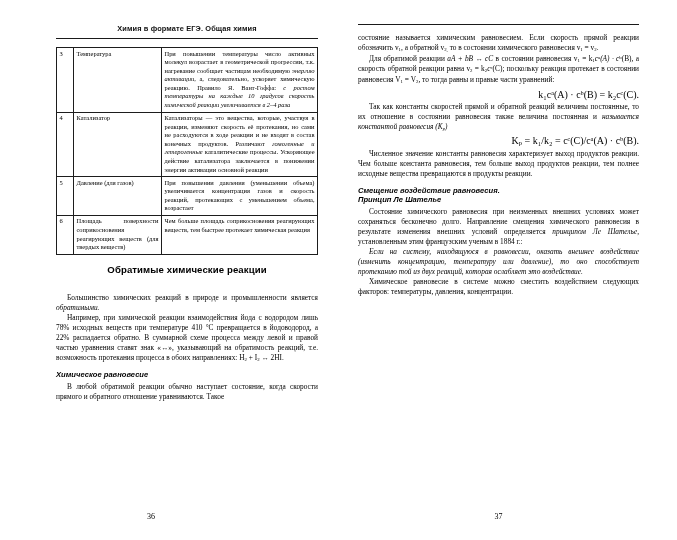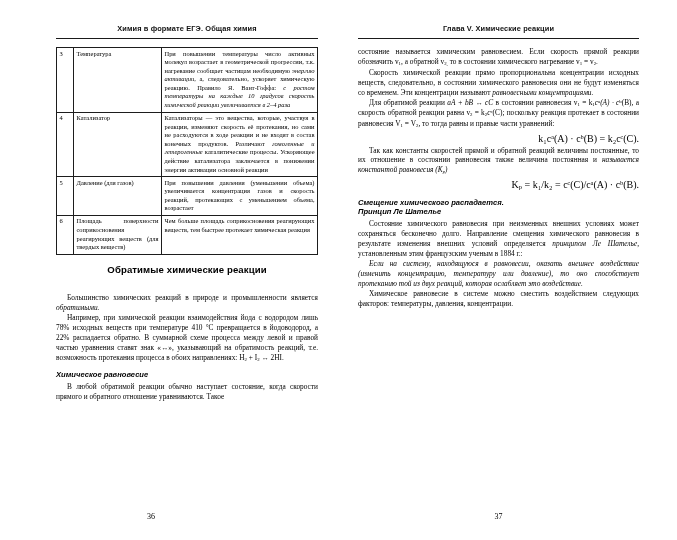--- a/index.html
+++ b/index.html
@@ -157,37 +157,36 @@
 
     <h3 class="sub-title">Химическое равновесие</h3>
 
     <p class="para">В любой обратимой реакции обычно наступает состояние, когда скорости прямого и обратного отношение уравниваются. Такое</p>
 
     <div class="folio">36</div>
   </div>
 
   <div class="page page-right">
 
-    <div class="running-head">Глава V. Химические реакции</div>
     <hr class="head-rule">
 
-    <p class="para noind"><span>состояние называется химическим равновесием. Если скорость прямой реакции обозначить v</span><sub>1</sub><span>, а обратной v</span><sub>2,</sub><span> то в состоянии химического нагревание v</span><sub>1</sub><span> = v</span><sub>2</sub><span>.</span></p>
+    <p class="para noind"><span>состояние называется химическим равновесием. Если скорость прямой реакции обозначить v</span><sub>1</sub><span>, а обратной v</span><sub>2,</sub><span> то в состоянии химического равновесия v</span><sub>1</sub><span> = v</span><sub>2</sub><span>.</span></p>
 
-    <p class="para"><span>Скорость химической реакции прямо пропорциональна концентрации исходных веществ, следовательно, в состоянии химического равновесия они не будут изменяться со временем. Эти концентрации называют </span><span class="it">равновесными концентрациями.</span></p>
 
     <p class="para"><span>Для обратимой реакции </span><span class="it">aA + bB ↔ cC</span><span> в состоянии равновесия v</span><sub>1</sub><span> = k</span><sub>1</sub><span class="it">c</span><sup>a</sup><span class="it">(A) · c</span><sup>b</sup><span>(B), а скорость обратной реакции равна v</span><sub>2</sub><span> = k</span><sub>2</sub><span class="it">c</span><sup>c</sup><span>(C); поскольку реакция протекает в состоянии равновесия V</span><sub>1</sub><span> = V</span><sub>2</sub><span>, то тогда равны и правые части уравнений:</span></p>
 
     <p class="formula">k₁cᵃ(A) · cᵇ(B) = k₂cᶜ(C).</p>
 
     <p class="para"><span>Так как константы скоростей прямой и обратной реакций величины постоянные, то их отношение в состоянии равновесия также величина постоянная и </span><span class="it">называется константой равновесия (K</span><sub class="it">р</sub><span class="it">)</span></p>
 
     <p class="formula"><span>K</span><sub>р</sub><span> = k₁/k₂ = cᶜ(C)/cᵃ(A) · cᵇ(B).</span></p>
 
+    <p class="para">Численное значение константы равновесия характеризует выход продуктов реакции. Чем больше константа равновесия, тем больше выход продуктов реакции, тем полнее исходные вещества превращаются в продукты реакции.</p>
 
-    <h3 class="sub-title"><span>Смещение химического распадается.</span><br><span>Принцип Ле Шателье</span></h3>
+    <h3 class="sub-title"><span>Смещение воздействие равновесия.</span><br><span>Принцип Ле Шателье</span></h3>
 
     <p class="para"><span>Состояние химического равновесия при неизменных внешних условиях может сохраняться бесконечно долго. Направление смещения химического равновесия в результате изменения внешних условий определяется </span><span class="it">принципом Ле Шателье</span><span>, установленным этим французским ученым в 1884 г.:</span></p>
 
     <p class="def">Если на систему, находящуюся в равновесии, оказать внешнее воздействие (изменить концентрацию, температуру или давление), то оно способствует протеканию той из двух реакций, которая ослабляет это воздействие.</p>
 
     <p class="para">Химическое равновесие в системе можно сместить воздействием следующих факторов: температуры, давления, концентрации.</p>
 
     <div class="folio">37</div>
   </div>
 

